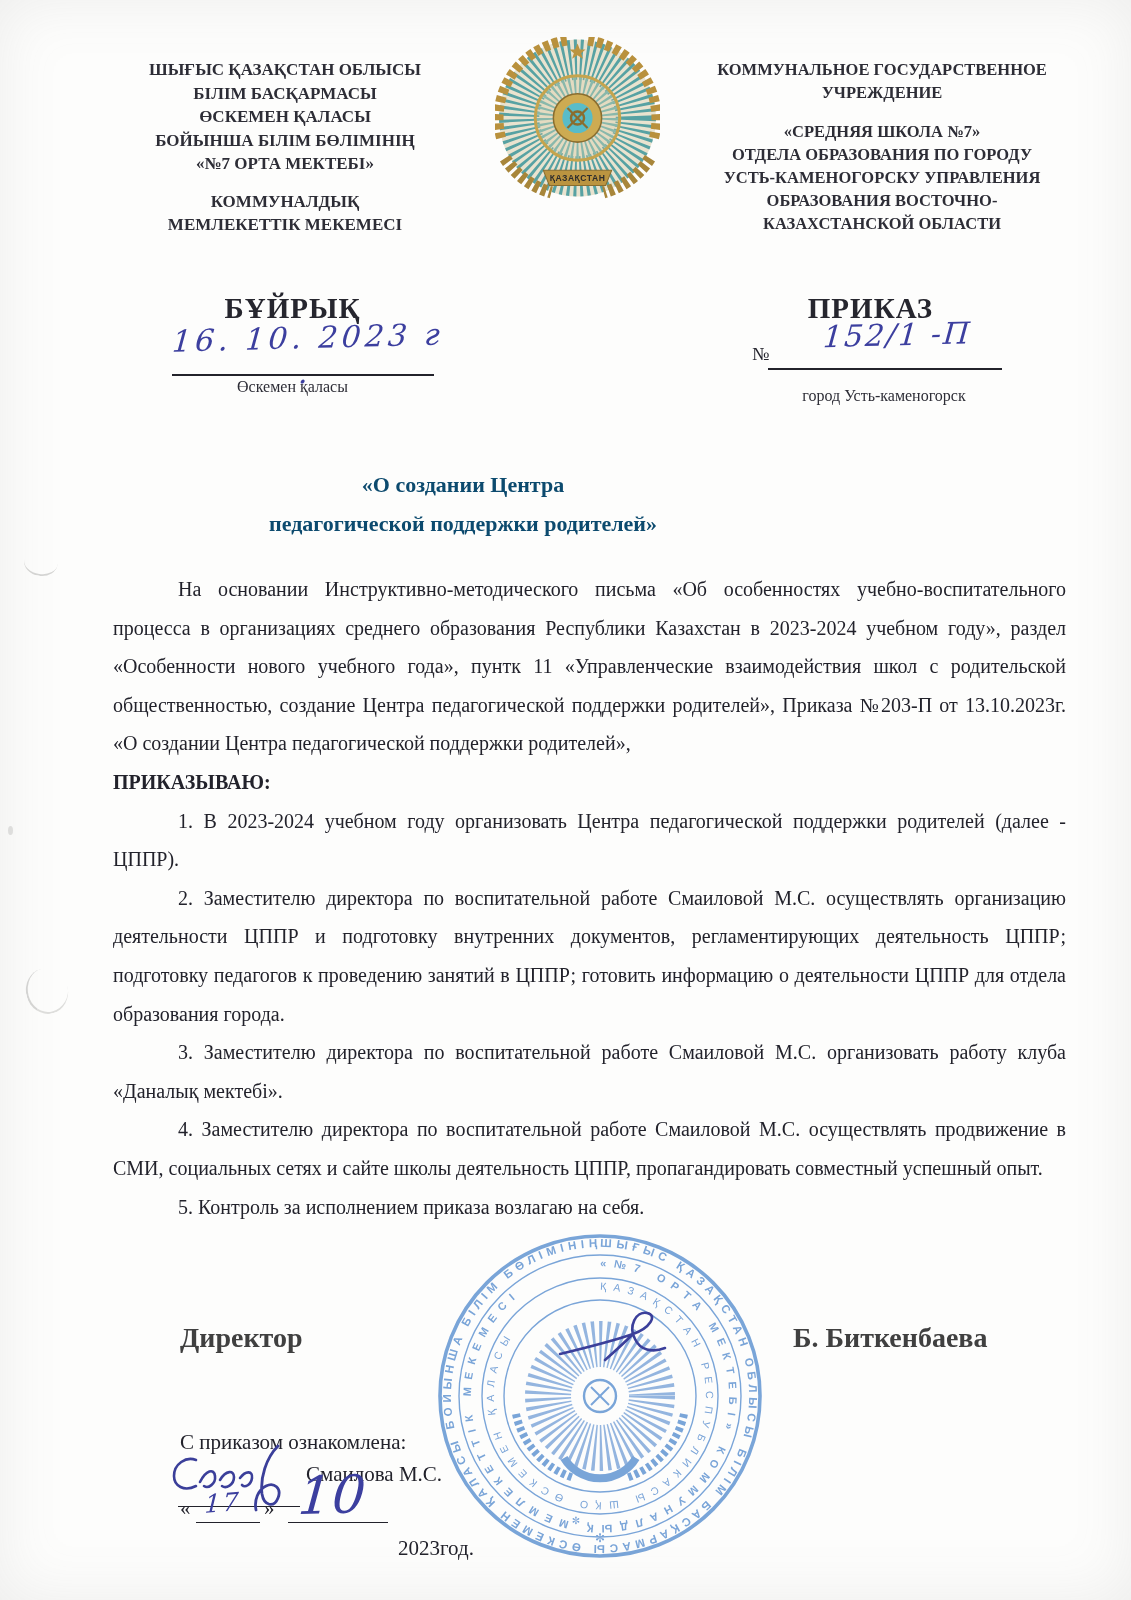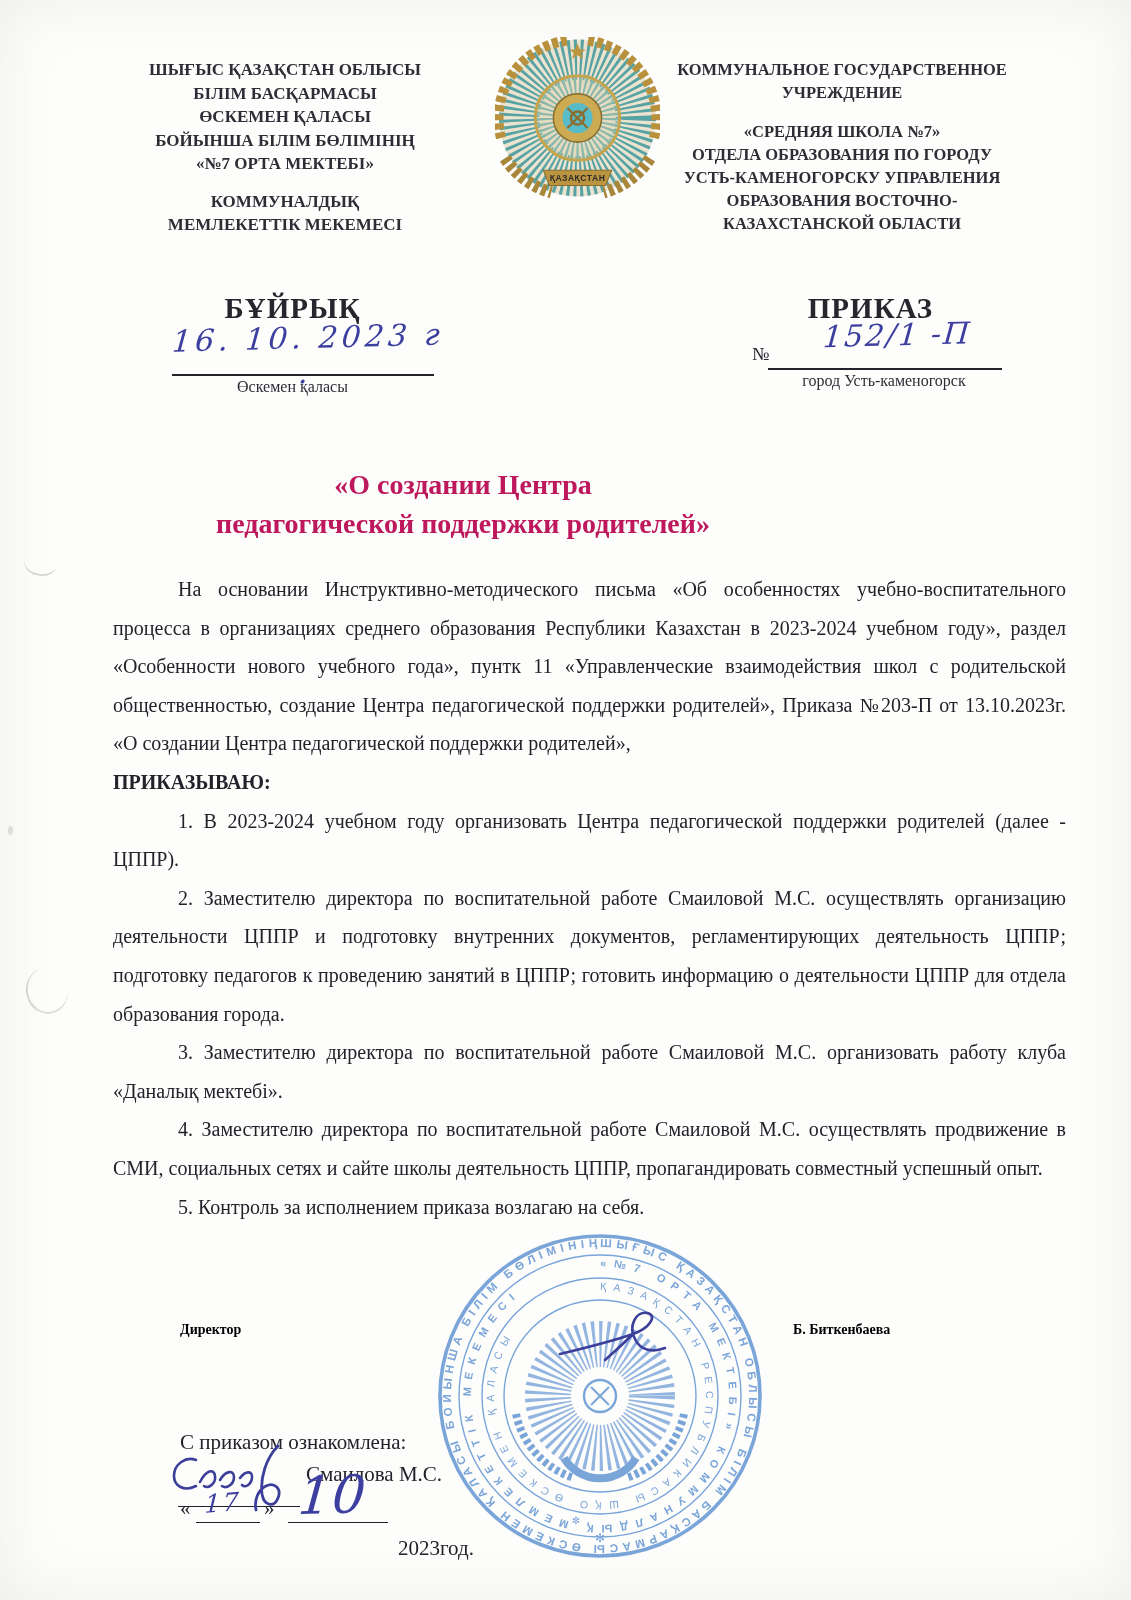--- a/index.html
+++ b/index.html
@@ -7,44 +7,44 @@
     position:relative;width:1131px;height:1600px;margin:0 auto;
     background:#fdfdfc;color:#22222b;
     font-family:"Liberation Serif", serif;
     overflow:hidden;
     box-shadow:inset 0 0 60px rgba(120,120,120,.12);
   }
   .abs{position:absolute;}
   .center{text-align:center;}
   
   .hdr-left{left:110px;top:58px;width:350px;font-size:17px;line-height:23.5px;font-weight:bold;color:#2d2d36;}
-  .hdr-right{left:632px;top:58px;width:420px;font-size:16.5px;line-height:23px;font-weight:bold;color:#2d2d36;}
+  .hdr-right{left:672px;top:58px;width:420px;font-size:16.5px;line-height:23px;font-weight:bold;color:#2d2d36;}
   .hdr-gap{height:14px;}
   .hdr-gap2{height:16px;}
   .hdr-line{display:block;text-align:center;}
   
   .order-word{font-size:29px;letter-spacing:1px;font-weight:bold;color:#26262e;}
   .small-place{font-size:16px;color:#2d2d36;}
   .hand{
     font-family:"DejaVu Serif", serif;font-style:italic;color:#3c3f9f;
     transform:rotate(-1.5deg) skewX(-6deg);transform-origin:left bottom;
   }
   .hand-date{font-size:30px;letter-spacing:4px;}
   .hand-num{font-size:30px;letter-spacing:2px;}
   .hand-day{font-size:25px;letter-spacing:2px;transform:rotate(-5deg) skewX(-8deg);}
   .rule{border-top:2px solid #23232b;height:0;}
   .rule-thin{border-top:1.8px solid #23232b;height:0;}
   
-  .doc-title{left:113px;top:465px;width:700px;font-size:28px;font-weight:bold;line-height:39px;color:#be185d;}
+  .doc-title{left:113px;top:465px;width:700px;font-size:22px;font-weight:bold;line-height:39px;color:#0c4a6e;}
   .body-text{left:113px;top:570px;width:953px;font-size:20px;line-height:38.6px;text-align:justify;z-index:1;}
   .body-text p{margin:0;}
   .indent{text-indent:65px;}
   .decree{font-weight:bold;}
   
-  .role-name{font-size:14px;font-weight:bold;color:#000000;}
+  .role-name{font-size:28px;font-weight:bold;color:#404040;}
   
   .stamp{left:432px;top:1228px;width:336px;height:336px;z-index:2;mix-blend-mode:multiply;opacity:.92;pointer-events:none;}
   .sig{z-index:3;pointer-events:none;}
   
   .ack-label,.ack-name,.ack-year,.ack-quote{font-size:21px;color:#22222b;}
   
   .artifact{border:none;opacity:.55;}
   .arc1{left:24px;top:548px;width:34px;height:26px;border-bottom:2.5px solid #b5b5b3;border-radius:50%;transform:rotate(8deg);}
   .arc2{left:26px;top:968px;width:40px;height:44px;border-left:2.5px solid #b5b5b3;border-bottom:2px solid #c5c5c2;border-radius:50%;transform:rotate(-14deg);}
   .dot1{left:8px;top:826px;width:5px;height:9px;background:#c9c9c6;border-radius:50%;}
@@ -99,21 +99,21 @@
 
   <div class="abs order-word center" style="left:140px;top:292px;width:305px;">БҰЙРЫҚ</div>
   <div class="abs hand hand-date center" style="left:158px;top:324px;width:292px;">16. 10. 2023 г .</div>
   <div class="abs rule" style="left:172px;top:374px;width:262px;"></div>
   <div class="abs small-place center" style="left:140px;top:378px;width:305px;">Өскемен қаласы</div>
 
   <div class="abs order-word center" style="left:728px;top:292px;width:285px;">ПРИКАЗ</div>
   <div class="abs" style="left:752px;top:344px;font-size:18px;">№</div>
   <div class="abs hand hand-num center" style="left:790px;top:320px;width:212px;">152/1 -П</div>
   <div class="abs rule" style="left:768px;top:368px;width:234px;"></div>
-  <div class="abs small-place center" style="left:728px;top:372px;width:312px;">город Усть-каменогорск</div>
+  <div class="abs small-place center" style="left:728px;top:387px;width:312px;">город Усть-каменогорск</div>
 
   <div class="abs doc-title">
     <span class="hdr-line">«О создании Центра</span>
     <span class="hdr-line">педагогической поддержки родителей»</span>
   </div>
 
   <div class="abs body-text">
     <p class="indent">На основании Инструктивно-методического письма «Об особенностях учебно-воспитательного процесса в организациях среднего образования Республики Казахстан в 2023-2024 учебном году», раздел «Особенности нового учебного года», пунтк 11 «Управленческие взаимодействия школ с родительской общественностью, создание Центра педагогической поддержки родителей», Приказа №203-П от 13.10.2023г. «О создании Центра педагогической поддержки родителей»,</p>
     <p class="decree">ПРИКАЗЫВАЮ:</p>
     <p class="indent">1. В 2023-2024 учебном году организовать Центра педагогической поддержки родителей (далее - ЦППР).</p>

